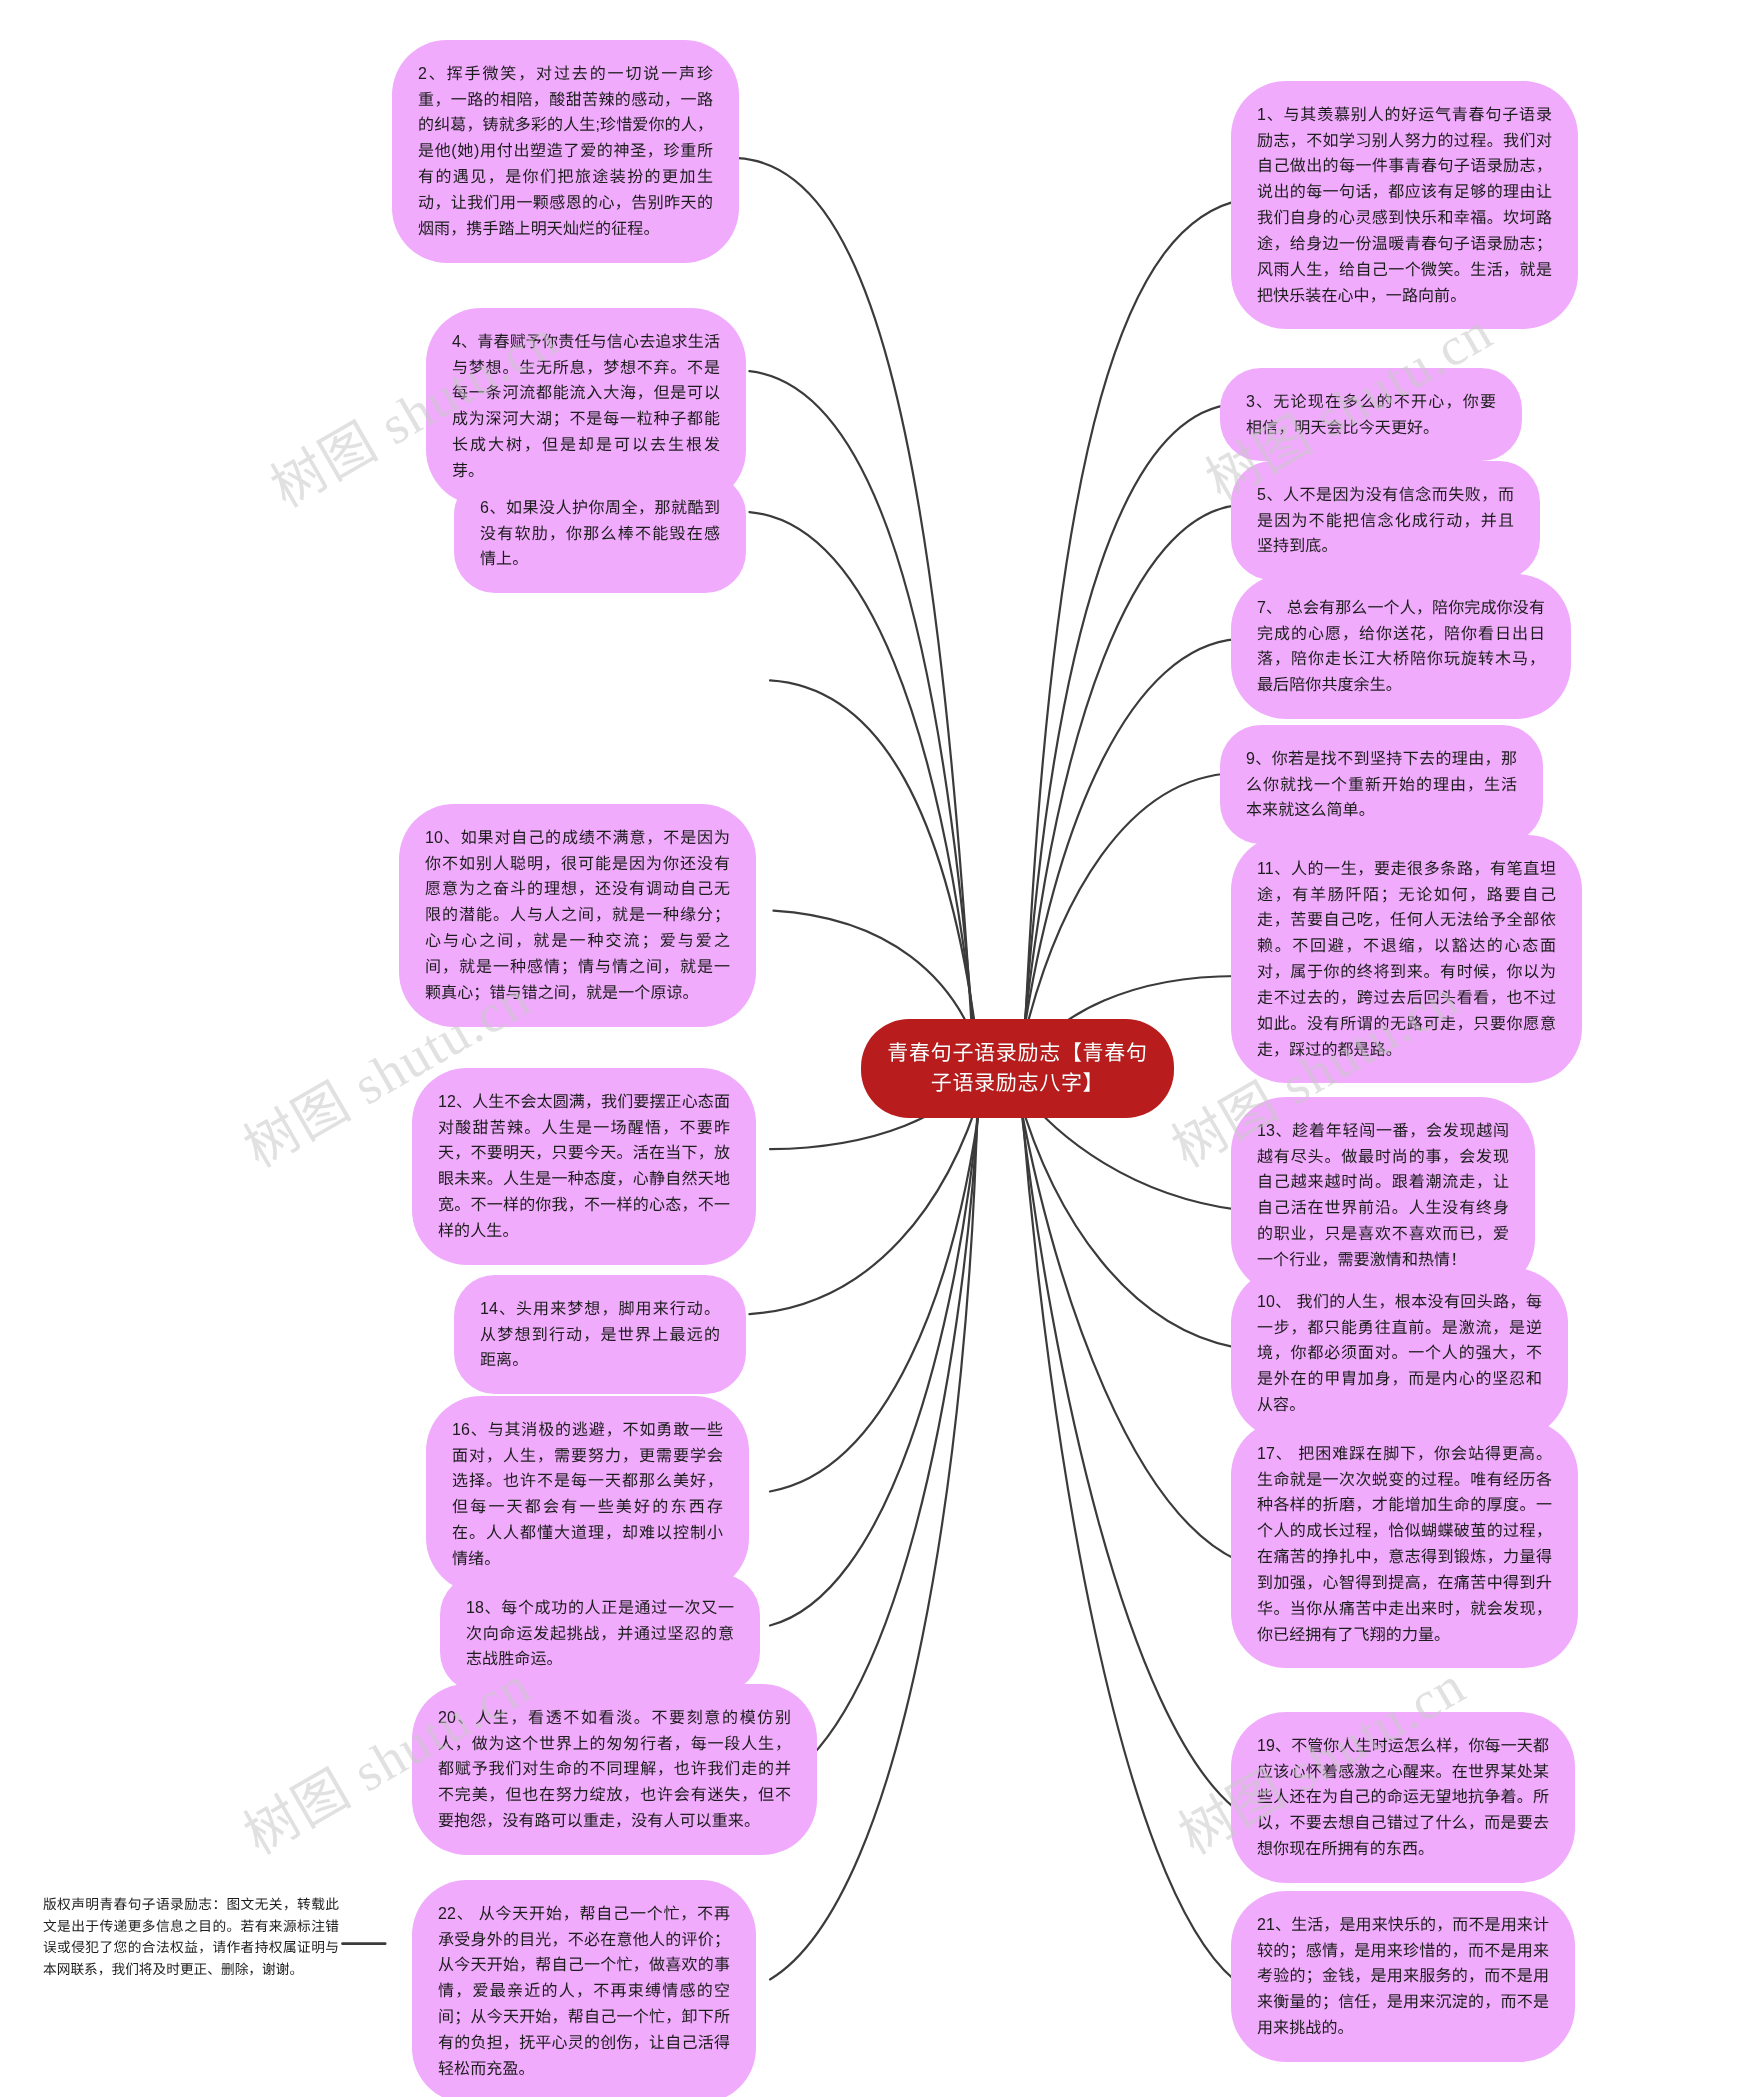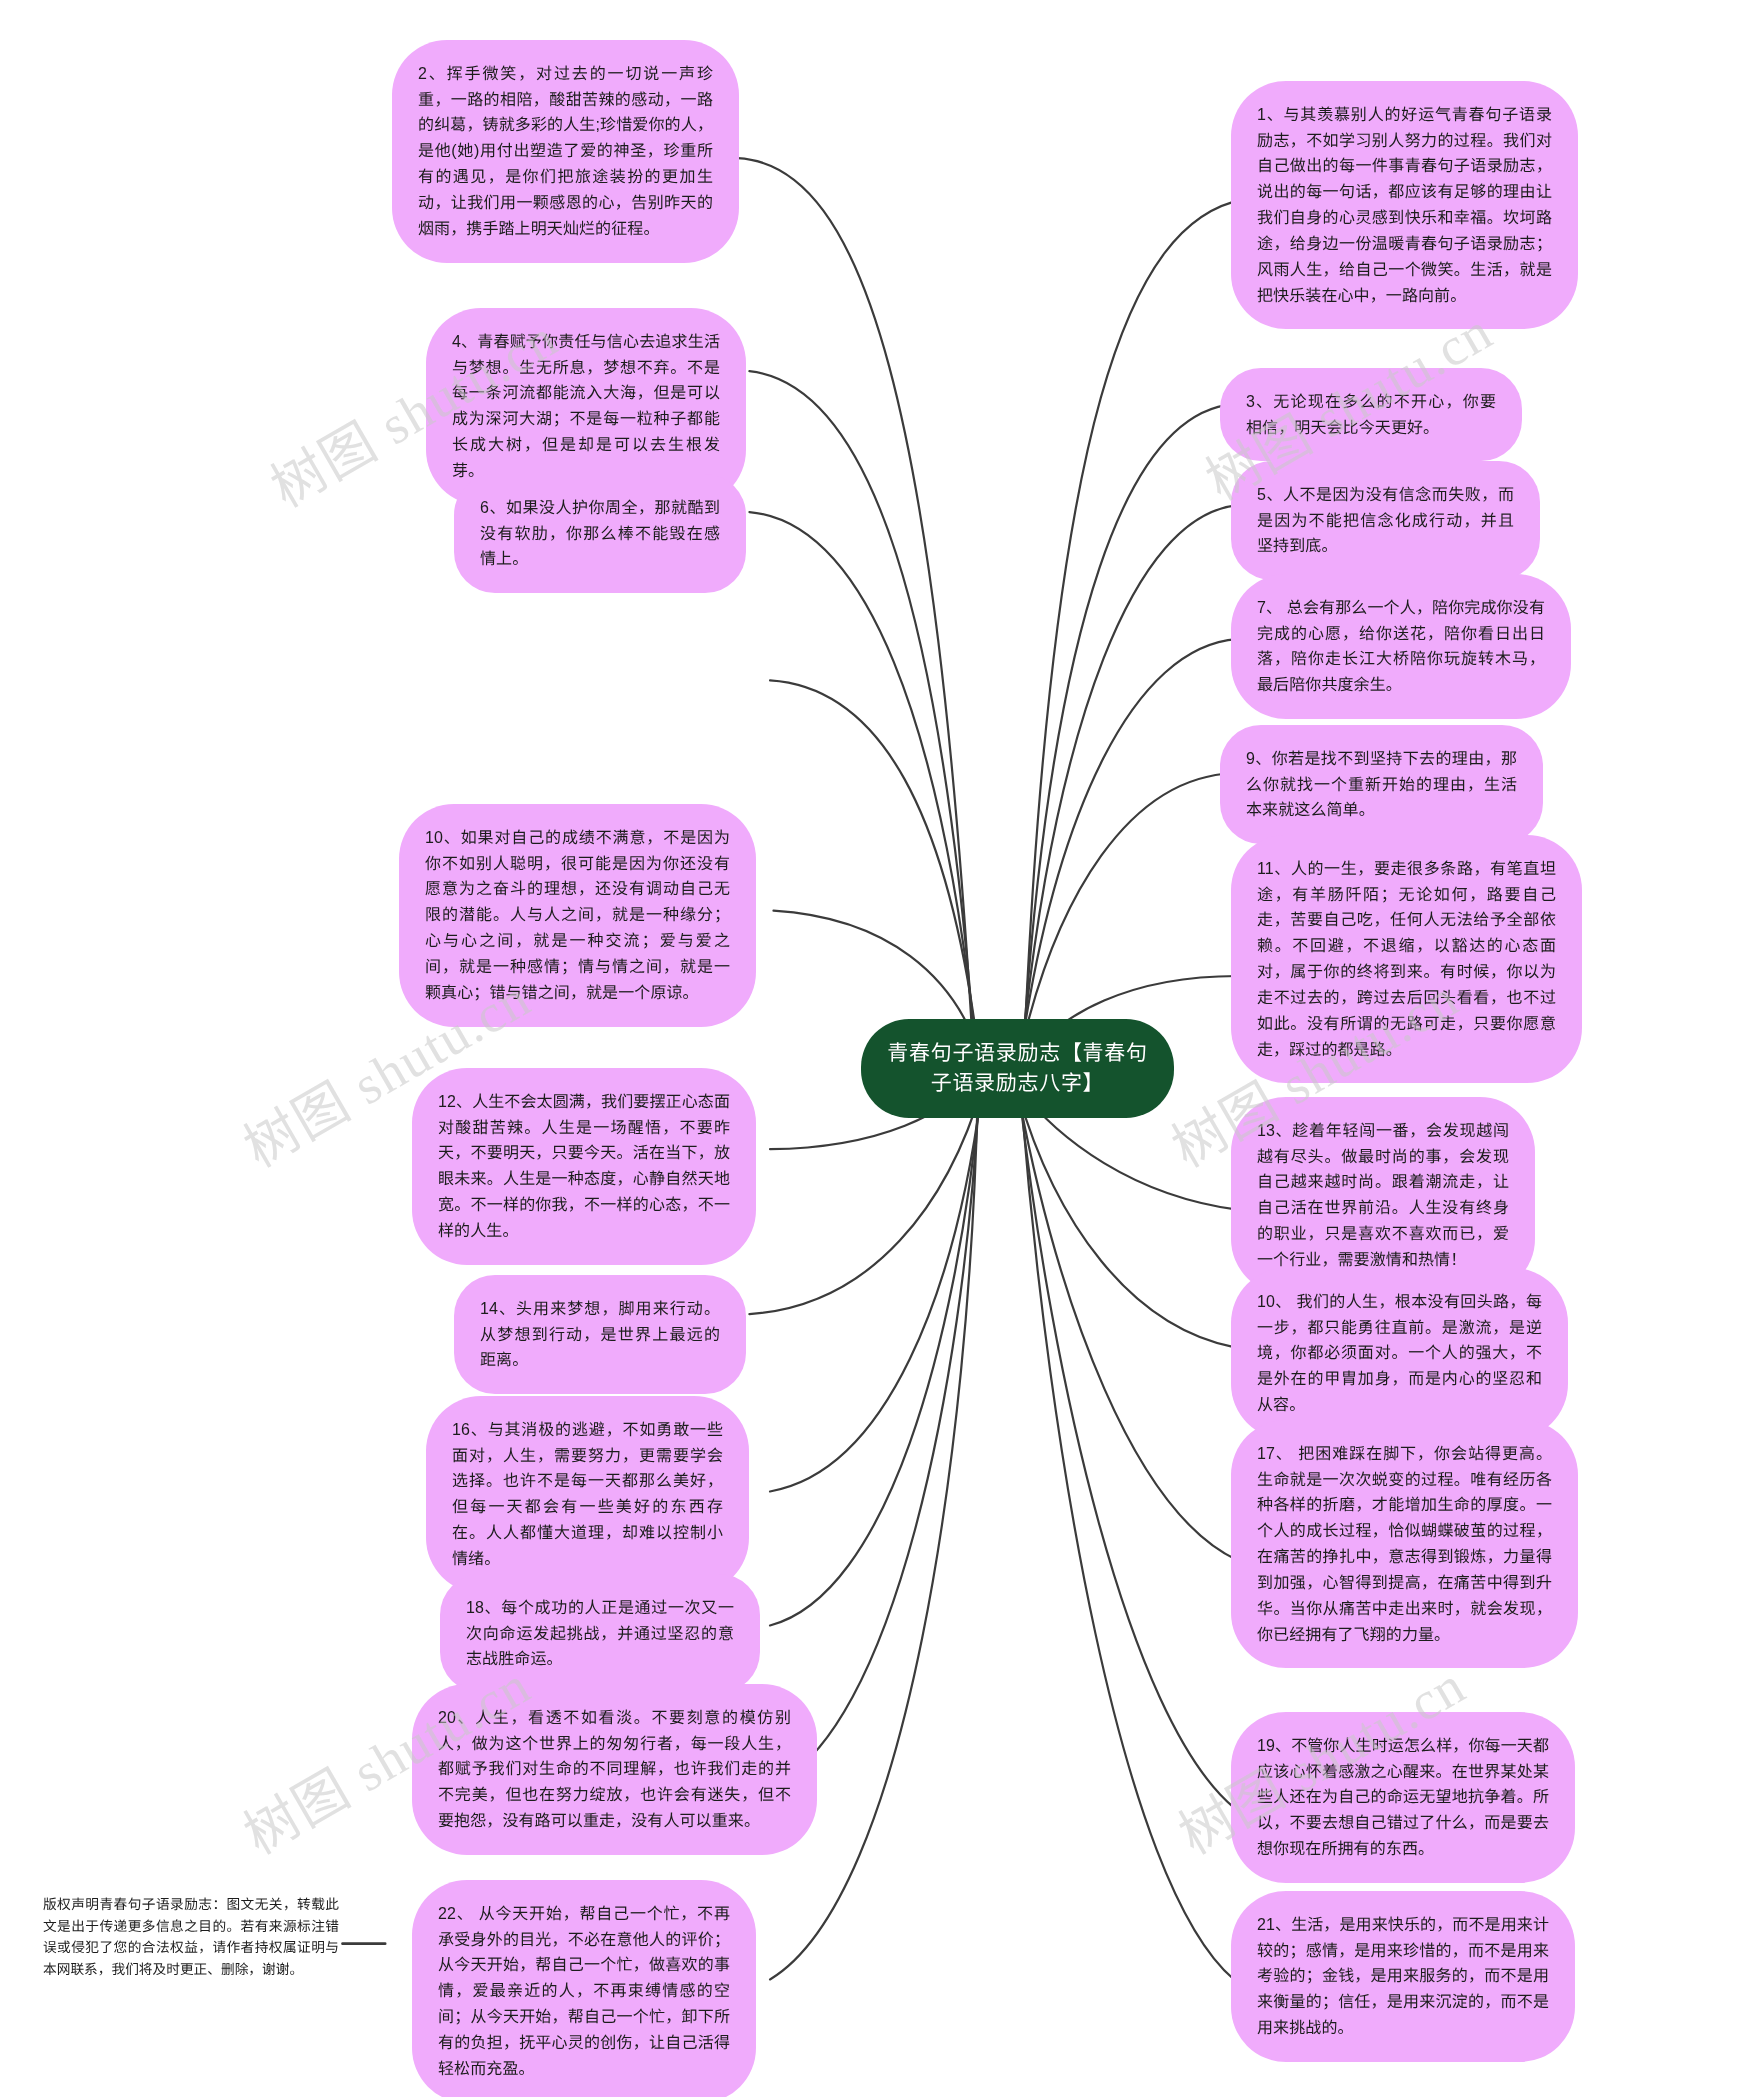--- a/index.html
+++ b/index.html
@@ -70,21 +70,21 @@
     text-justify: inter-ideograph;
     padding: 20.6px 26px;
     word-break: break-all;
   }
   .node.small { border-radius: 41px; }
 
   
   #central-topic {
     position: absolute;
     z-index: 4;
-    background: #14532d;
+    background: #b91c1c;
     color: #ffffff;
     border-radius: 48px;
     font-size: 21px;
     line-height: 1.45;
     font-weight: normal;
     text-align: center;
     padding: 19px 23.4px;
     letter-spacing: 0.7px;
     text-shadow: 0 0 0.7px rgba(0,0,0,.25);
   }

